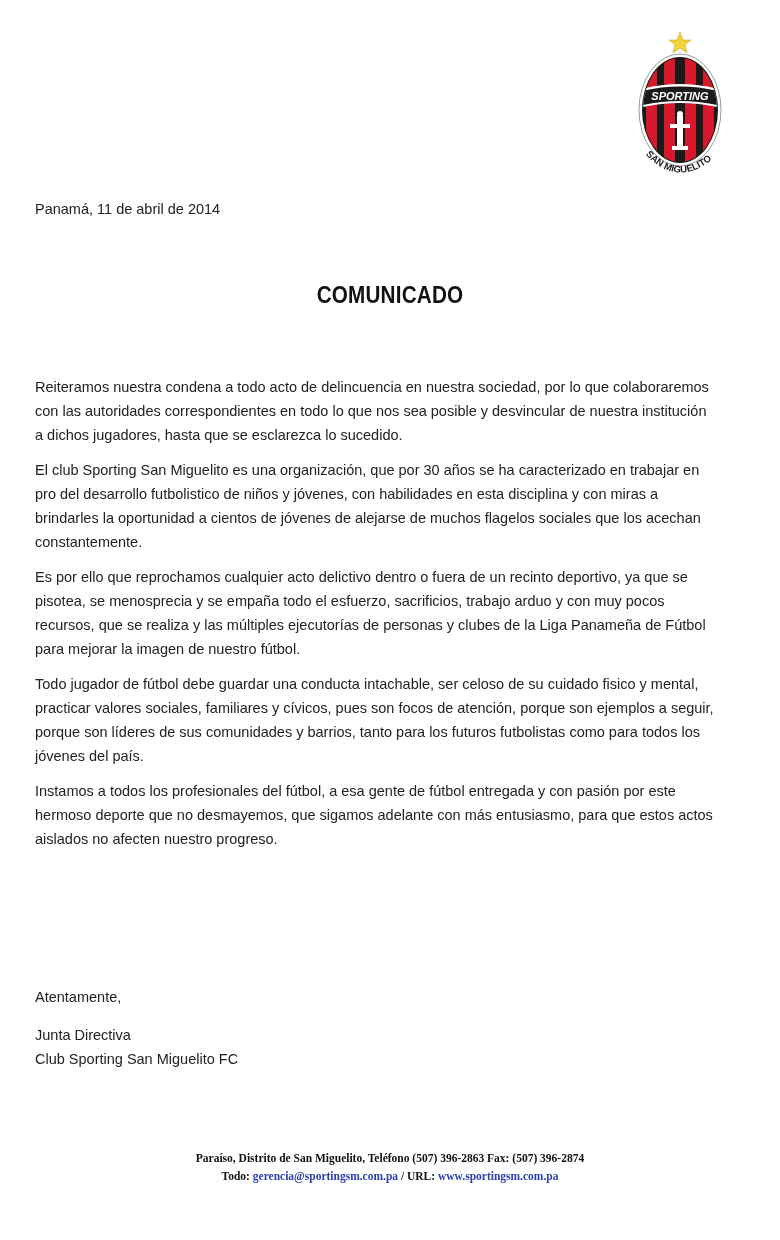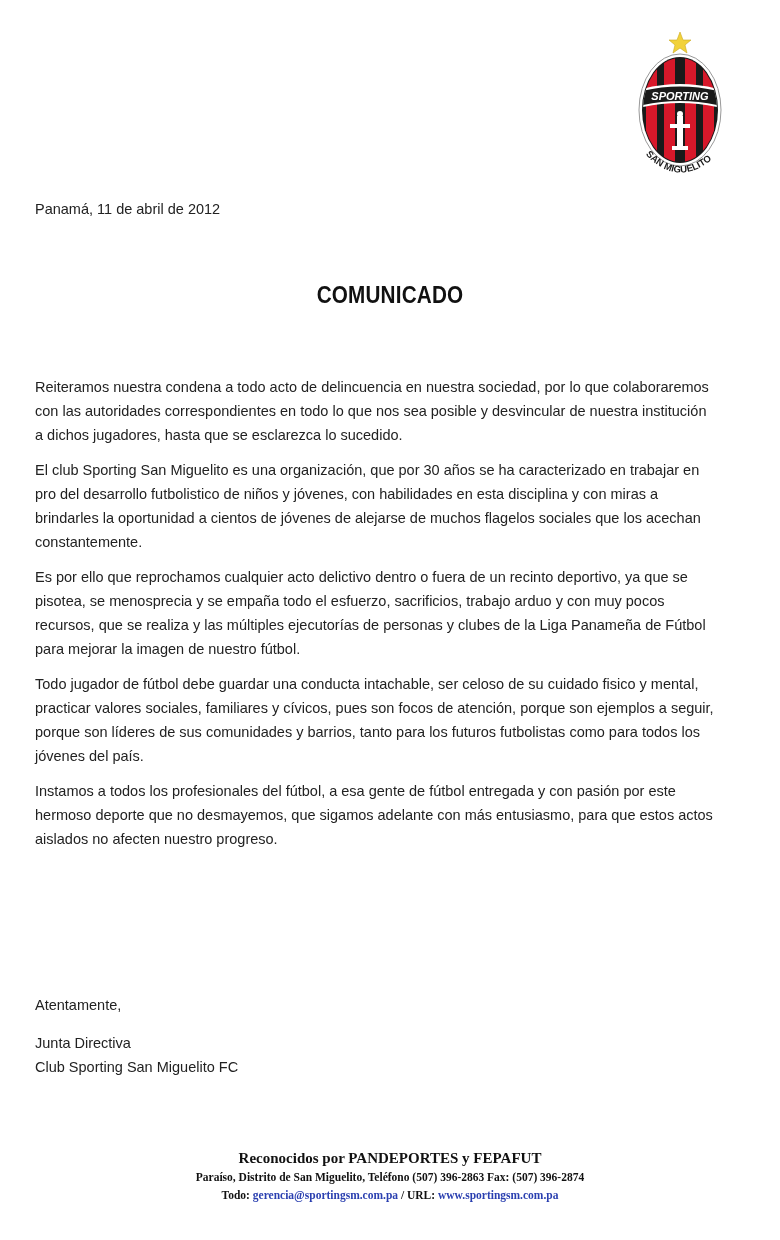--- a/index.html
+++ b/index.html
@@ -5,21 +5,21 @@
     html, body { margin: 0; padding: 0; background: #ffffff; }
     body { width: 780px; height: 1240px; position: relative; overflow: hidden; color: #222; }
     .sans { font-family: "Liberation Sans", sans-serif; }
     .serif { font-family: "Liberation Serif", serif; }
     .logo { position: absolute; left: 626px; top: 28px; width: 112px; height: 160px; }
     .date { position: absolute; left: 35px; top: 201px; font-size: 14.5px; }
     .title { position: absolute; left: 0; width: 780px; top: 282px; text-align: center; font-weight: bold; font-size: 23px; letter-spacing: 0.2px; transform: scaleX(0.9); color: #111; }
     .body { position: absolute; left: 35px; top: 375px; width: 710px; font-size: 14.5px; line-height: 24px; }
     .body p { margin: 0 0 11px 0; white-space: pre-line; }
     .closing { position: absolute; left: 35px; top: 985px; font-size: 14.5px; line-height: 24px; }
-    .closing .greet { margin-bottom: 14px; margin-top: 8px; }
+    .closing .greet { margin-bottom: 14px; }
     .footer { position: absolute; left: 0; width: 780px; top: 1149px; text-align: center; font-weight: bold; color: #111; }
     .footer .l1 { font-size: 15px; line-height: 19px; }
     .footer .l2 { font-size: 11.5px; line-height: 18px; text-align: center; }
     .footer .l3 { font-size: 11.5px; line-height: 18px; }
     .footer a { color: #2a3fb0; }
   </style>
 </head>
 <body>
 
 <div class="logo">
@@ -50,21 +50,21 @@
       <rect x="46" y="118" width="16" height="4" fill="#ffffff"></rect>
     </g>
     <text x="54" y="72" text-anchor="middle" font-family="Liberation Sans, sans-serif" font-size="11" font-weight="bold" fill="#ffffff" font-style="italic">SPORTING</text>
     <path id="arcpath" d="M14,120 Q54,170 100,118" fill="none"></path>
     <text font-family="Liberation Sans, sans-serif" font-size="9.5" font-weight="bold" fill="#1a1a1a">
       <textPath href="#arcpath" startOffset="8%">SAN MIGUELITO</textPath>
     </text>
   </svg>
 </div>
 
-<div class="date sans">Panamá, 11 de abril de 2012</div>
+<div class="date sans">Panamá, 11 de abril de 2014</div>
 
 <div class="title sans">COMUNICADO</div>
 
 <div class="body sans">
   <p>Reiteramos nuestra condena a todo acto de delincuencia en nuestra sociedad, por lo que colaboraremos
 con las autoridades correspondientes en todo lo que nos sea posible y desvincular de nuestra institución
 a dichos jugadores, hasta que se esclarezca lo sucedido.</p>
   <p>El club Sporting San Miguelito es una organización, que por 30 años se ha caracterizado en trabajar en
 pro del desarrollo futbolistico de niños y jóvenes, con habilidades en esta disciplina y con miras a
 brindarles la oportunidad a cientos de jóvenes de alejarse de muchos flagelos sociales que los acechan
@@ -82,18 +82,17 @@
 aislados no afecten nuestro progreso.</p>
 </div>
 
 <div class="closing sans">
   <div class="greet">Atentamente,</div>
   <div>Junta Directiva</div>
   <div>Club Sporting San Miguelito FC</div>
 </div>
 
 <div class="footer serif">
-  <div class="l1">Reconocidos por PANDEPORTES y FEPAFUT</div>
   <div class="l2">Paraíso, Distrito de San Miguelito,  Teléfono (507) 396-2863 Fax: (507) 396-2874</div>
   <div class="l3">
     <span>Todo: </span><a>gerencia@sportingsm.com.pa</a><span> / URL: </span><a>www.sportingsm.com.pa</a>
   </div>
 </div>
 
 </body></html>

